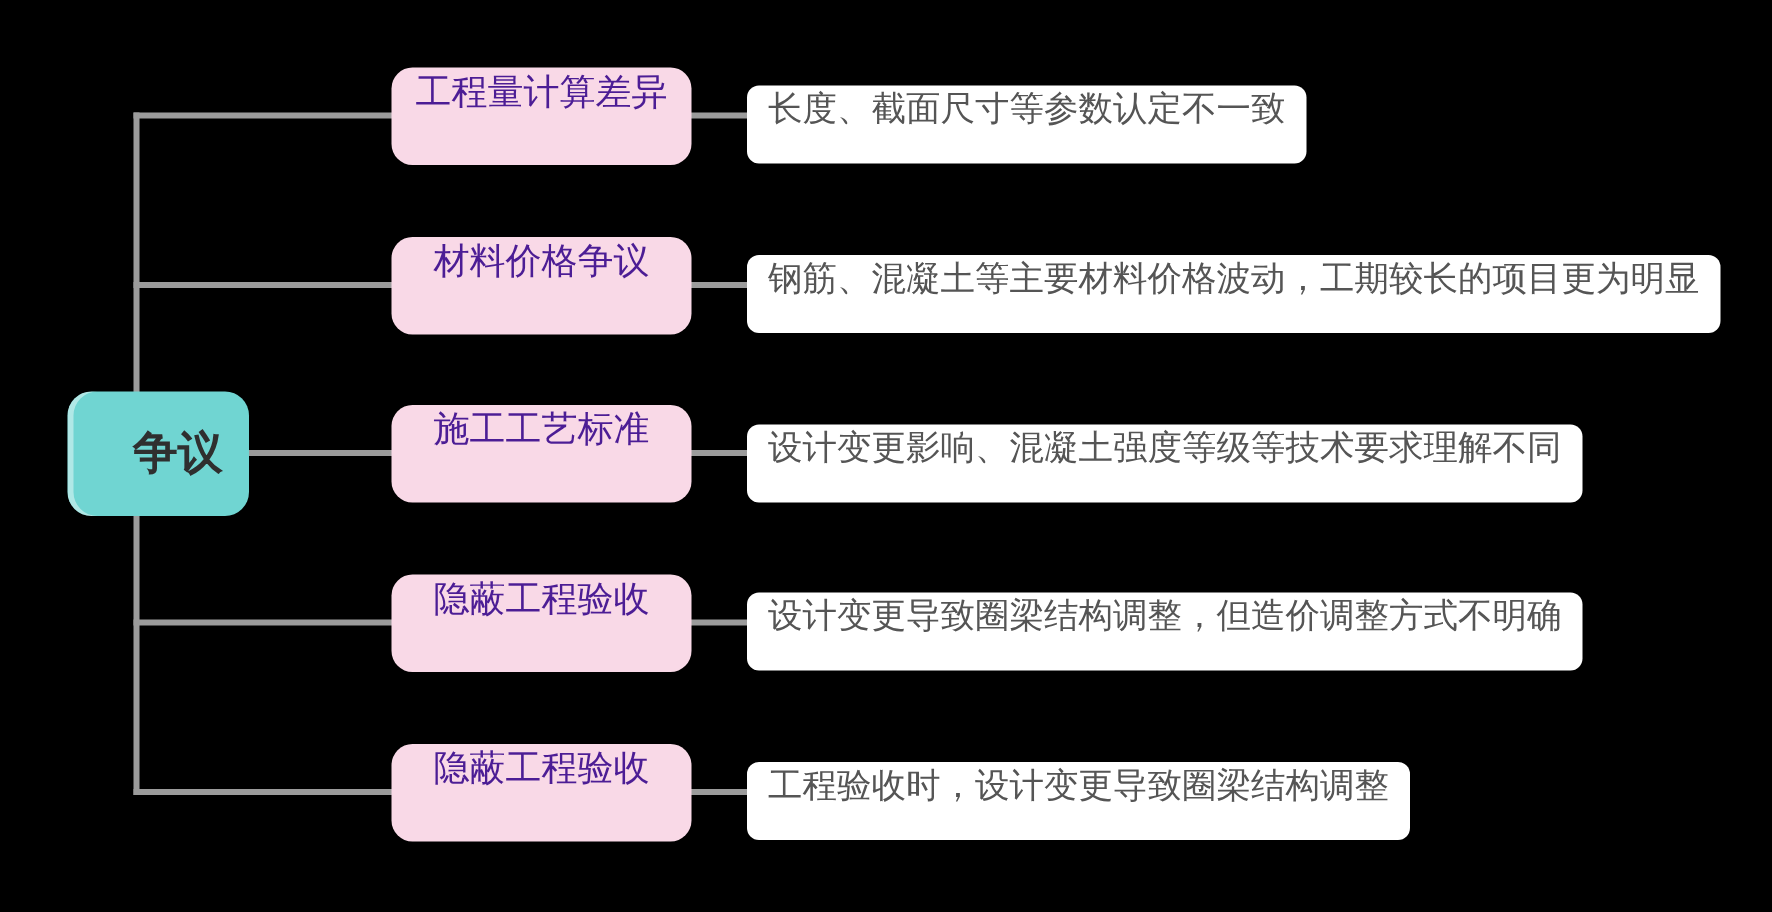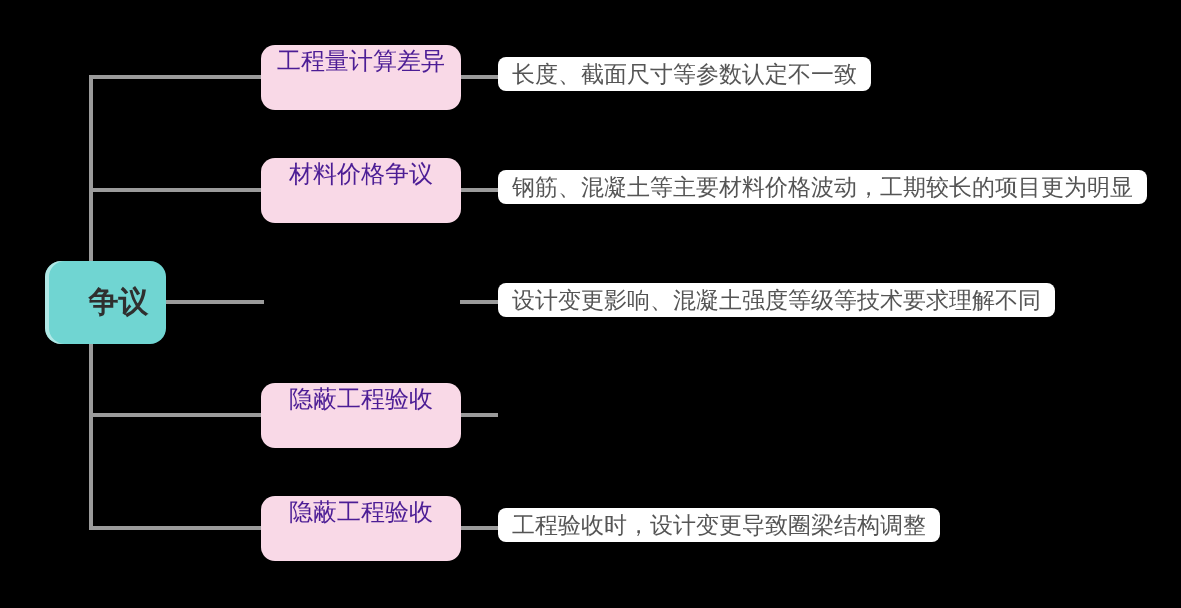--- a/index.html
+++ b/index.html
@@ -66,25 +66,24 @@
     display: flex;
     align-items: flex-start;
     justify-content: center;
     font-size: 24px;
     color: #4c1d95;
     z-index: 2;
   }
   .note {
     position: absolute;
     left: 498px;
-    height: 34px;
+    height: 52px;
     background: #ffffff;
     border-radius: 8px;
     display: inline-flex;
-    align-items: center;
     padding: 0 14px;
     font-size: 23px;
     color: #555555;
     white-space: nowrap;
     z-index: 2;
   }
 </style>
 </head>
 <body>
 
@@ -115,26 +114,32 @@
     <span>长度、截面尺寸等参数认定不一致</span>
   </div>
 
   <div class="topic" style="top:158px">
     <span>材料价格争议</span>
   </div>
   <div class="note" style="top:170px">
     <span>钢筋、混凝土等主要材料价格波动，工期较长的项目更为明显</span>
   </div>
 
+  <div class="topic" style="top:270px">
+    <span>施工工艺标准</span>
+  </div>
   <div class="note" style="top:283px">
     <span>设计变更影响、混凝土强度等级等技术要求理解不同</span>
   </div>
 
   <div class="topic" style="top:383px">
     <span>隐蔽工程验收</span>
+  </div>
+  <div class="note" style="top:395px">
+    <span>设计变更导致圈梁结构调整，但造价调整方式不明确</span>
   </div>
 
   <div class="topic" style="top:496px">
     <span>隐蔽工程验收</span>
   </div>
   <div class="note" style="top:508px">
     <span>工程验收时，设计变更导致圈梁结构调整</span>
   </div>
 
 </div>

